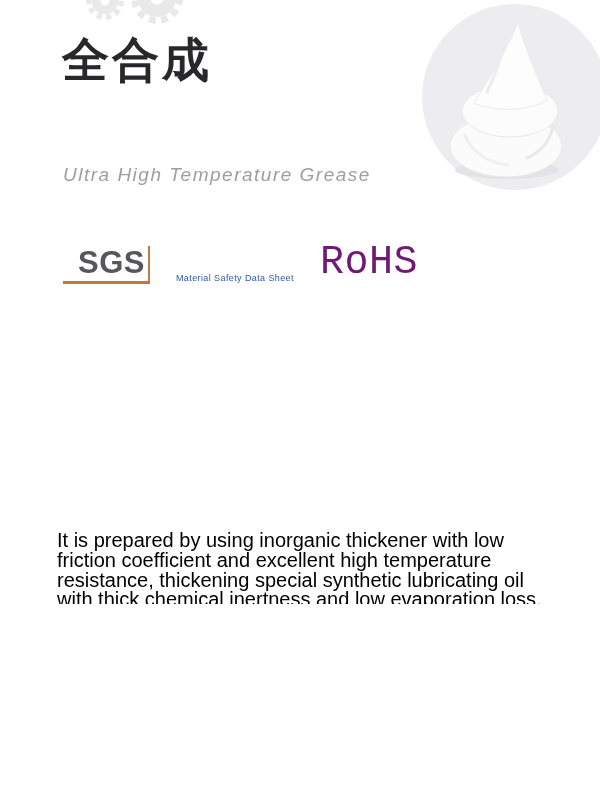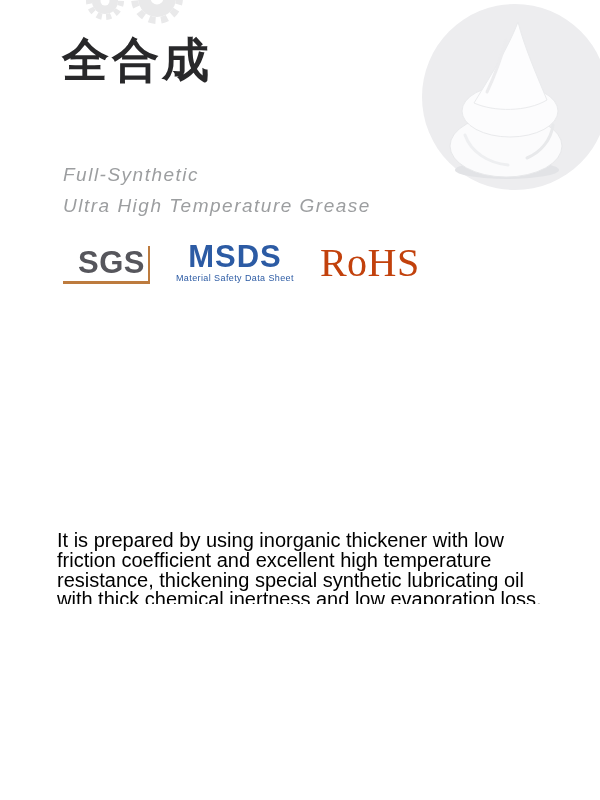--- a/index.html
+++ b/index.html
@@ -56,22 +56,22 @@
   .msds-box { text-align: center; padding-bottom: 1px; }
   .msds-main {
     font-size: 31px; font-weight: 800; letter-spacing: 1px;
     color: #2c5ba4; line-height: 0.95;
   }
   .msds-sub {
     font-size: 9px; font-weight: 400; color: #2c5ba4;
     letter-spacing: 0.4px; margin-top: 2px; white-space: nowrap;
   }
   .rohs-box {
-    font-family: Liberation Serif, serif;
-    font-size: 40px; color: #c2410c; line-height: 0.95;
+    font-family: Liberation Mono, monospace;
+    font-size: 40px; color: #701a75; line-height: 0.95;
     letter-spacing: 0.5px; padding-bottom: 2px; margin-top: 48px;
   }
 
   
   .desc-cn {
     position: absolute; left: 57px; top: 296px; width: 489px; margin: 0;
     font-size: 20.5px; line-height: 27.5px; font-weight: 500;
     color: #3e3e42; text-align: justify;
   }
   .desc-en {
@@ -110,31 +110,29 @@
 
       <path d="M 93 40 C 89 55 82 75 74 92" stroke="#ececee" stroke-width="3" fill="none" stroke-linecap="round"></path>
       <path d="M 52 135 C 58 152 75 163 95 165" stroke="#eeeff1" stroke-width="3" fill="none" stroke-linecap="round"></path>
       <path d="M 140 125 C 138 140 128 152 114 158" stroke="#e8e9eb" stroke-width="3" fill="none" stroke-linecap="round"></path>
     </svg>
   </div>
 
   <h1 class="title-cn-1">全合成</h1>
 
   <div class="subtitle">
-    <div>Full-Synthetic</div>
     <div>Ultra High Temperature Grease</div>
   </div>
 
   <div class="certs">
     <div class="sgs-box">
       <span class="sgs-text">SGS</span>
       <span class="sgs-vline"></span>
     </div>
     <div class="msds-box">
-      <div class="msds-main">MSDS</div>
       <div class="msds-sub">Material Safety Data Sheet</div>
     </div>
     <div class="rohs-box">RoHS</div>
   </div>
 
 
   <p class="desc-en">It is prepared by using inorganic thickener with low friction coefficient and excellent high temperature resistance, thickening special synthetic lubricating oil with thick chemical inertness and low evaporation loss, and adding antioxidant, antirust, anti-wear, and other additives. It innovatively combines the performance advantages of oil film lubrication and solid powder lubrication at high temperature. The recommended operating temperature is -40~+1200°C, and can reach 1300 °C in the intermittent temperature resistance. It is suitable for lubrication of sliding bearings, gears and chains that are continuously operating under ultra-high temperature conditions; suitable for ultra-high temperature anti-sintering lubrication of medium and heavy load equipment; suitable for wear-resistant lubrication of ultra-high temperature parts such as heating furnace, fire nozzle as well as boiler and kiln car.</p>
 
 </div>
 

